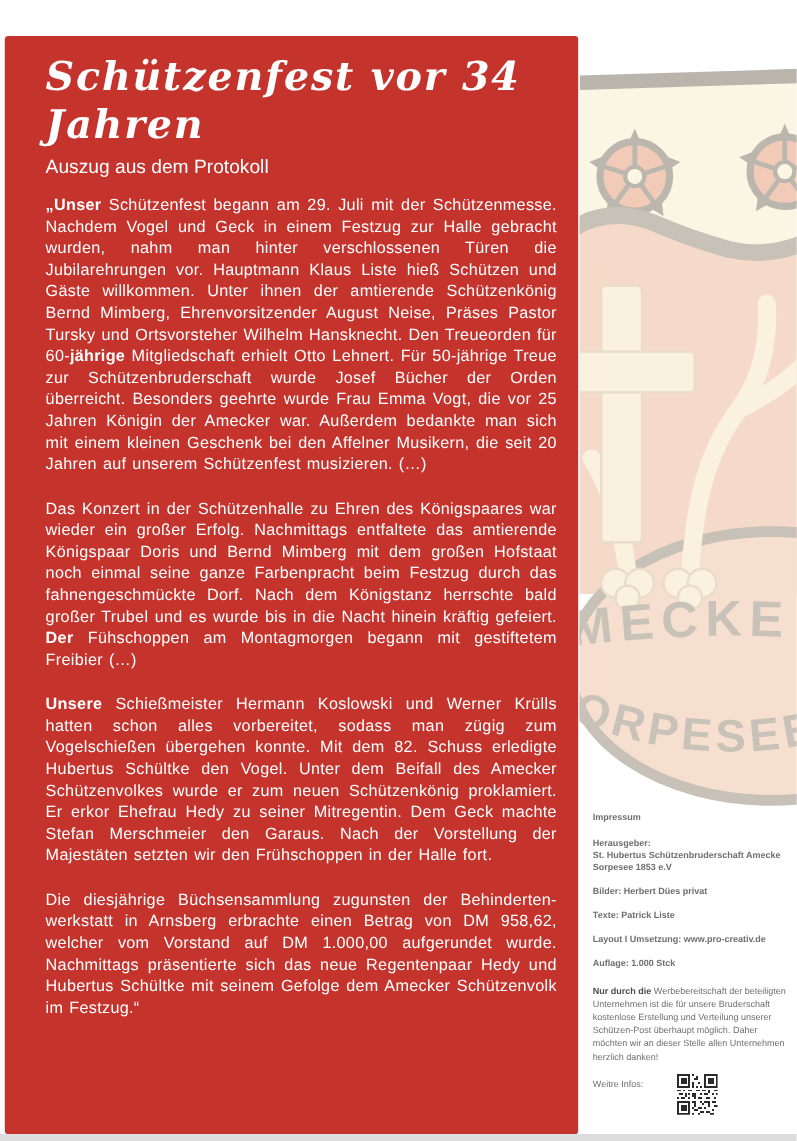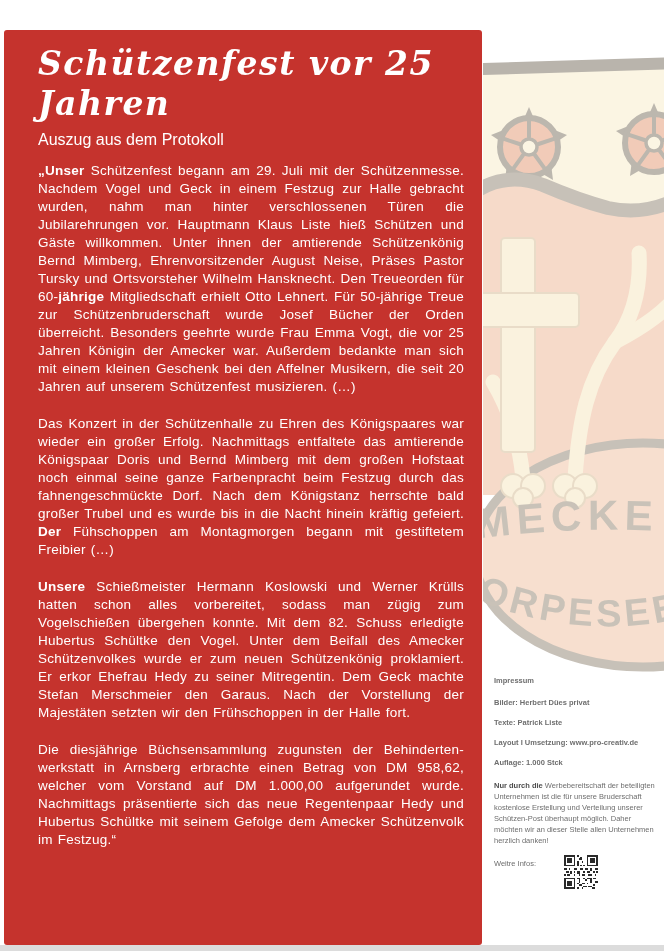--- a/index.html
+++ b/index.html
@@ -75,21 +75,21 @@
     width:664px;height:6px;
     background:#dcdcdc;
   }
 </style>
 </head>
 <body>
 
 <div class="page">
 
   <div class="red-panel">
-    <h1 class="title">Schützenfest vor 25 Jahren</h1>
+    <h1 class="title">Schützenfest vor 34 Jahren</h1>
     <div class="subtitle">Auszug aus dem Protokoll</div>
 
     <p class="body-par"><b>„Unser</b><span> Schützenfest begann am 29. Juli mit der Schützenmesse. Nachdem Vogel und Geck in einem Festzug zur Halle gebracht wurden, nahm man hinter verschlossenen Türen die Jubilarehrungen vor. Hauptmann Klaus Liste hieß Schützen und Gäste willkommen. Unter ihnen der amtierende Schützenkönig Bernd Mimberg, Ehrenvorsitzender August Neise, Präses Pastor Tursky und Ortsvorsteher Wilhelm Hansknecht. Den Treueorden für 60-</span><b>jährige</b><span> Mitgliedschaft erhielt Otto Lehnert. Für 50-jährige Treue zur Schützenbruderschaft wurde Josef Bücher der Orden überreicht. Besonders geehrte wurde Frau Emma Vogt, die vor 25 Jahren Königin der Amecker war. Außerdem bedankte man sich mit einem kleinen Geschenk bei den Affelner Musikern, die seit 20 Jahren auf unserem Schützenfest musizieren. (…)</span></p>
 
     <p class="body-par"><span>Das Konzert in der Schützenhalle zu Ehren des Königspaares war wieder ein großer Erfolg. Nachmittags entfaltete das amtierende Königspaar Doris und Bernd Mimberg mit dem großen Hofstaat noch einmal seine ganze Farbenpracht beim Festzug durch das fahnengeschmückte Dorf. Nach dem Königstanz herrschte bald großer Trubel und es wurde bis in die Nacht hinein kräftig gefeiert. </span><b>Der</b><span> Fühschoppen am Montagmorgen begann mit gestiftetem Freibier (…)</span></p>
 
     <p class="body-par"><b>Unsere</b><span> Schießmeister Hermann Koslowski und Werner Krülls hatten schon alles vorbereitet, sodass man zügig zum Vogelschießen übergehen konnte. Mit dem 82. Schuss erledigte Hubertus Schültke den Vogel. Unter dem Beifall des Amecker Schützenvolkes wurde er zum neuen Schützenkönig proklamiert. Er erkor Ehefrau Hedy zu seiner Mitregentin. Dem Geck machte Stefan Merschmeier den Garaus. Nach der Vorstellung der Majestäten setzten wir den Frühschoppen in der Halle fort.</span></p>
 
     <p class="body-par"><span>Die diesjährige Büchsensammlung zugunsten der Behinderten-werkstatt in Arnsberg erbrachte einen Betrag von DM 958,62, welcher vom Vorstand auf DM 1.000,00 aufgerundet wurde. Nachmittags präsentierte sich das neue Regentenpaar Hedy und Hubertus Schültke mit seinem Gefolge dem Amecker Schützenvolk im Festzug.“</span></p>
   </div>
@@ -176,20 +176,25 @@
         </text>
         <text font-size="38" font-weight="bold" fill="#C9C2B8" letter-spacing="4" font-family="Liberation Sans, sans-serif">
           <textPath href="#arcBottom">SORPESEE</textPath>
         </text>
       </g>
     </svg>
 
     <div class="impressum">
       <div class="imp-block imp-heading">Impressum</div>
 
+      <div class="imp-block">
+        <div>Herausgeber:</div>
+        <div>St. Hubertus Schützenbruderschaft Amecke</div>
+        <div>Sorpesee 1853 e.V</div>
+      </div>
 
       <div class="imp-block">Bilder: Herbert Dües privat</div>
       <div class="imp-block">Texte: Patrick Liste</div>
       <div class="imp-block">Layout I Umsetzung: www.pro-creativ.de</div>
       <div class="imp-block">Auflage: 1.000 Stck</div>
 
       <div class="thanks"><b>Nur durch die</b><span> Werbebereitschaft der beteiligten Unternehmen ist die für unsere Bruderschaft kostenlose Erstellung und Verteilung unserer Schützen-Post überhaupt möglich. Daher möchten wir an dieser Stelle allen Unternehmen herzlich danken!</span></div>
 
       <div class="weitre-row">
         <span class="weitre-label">Weitre Infos:</span>

